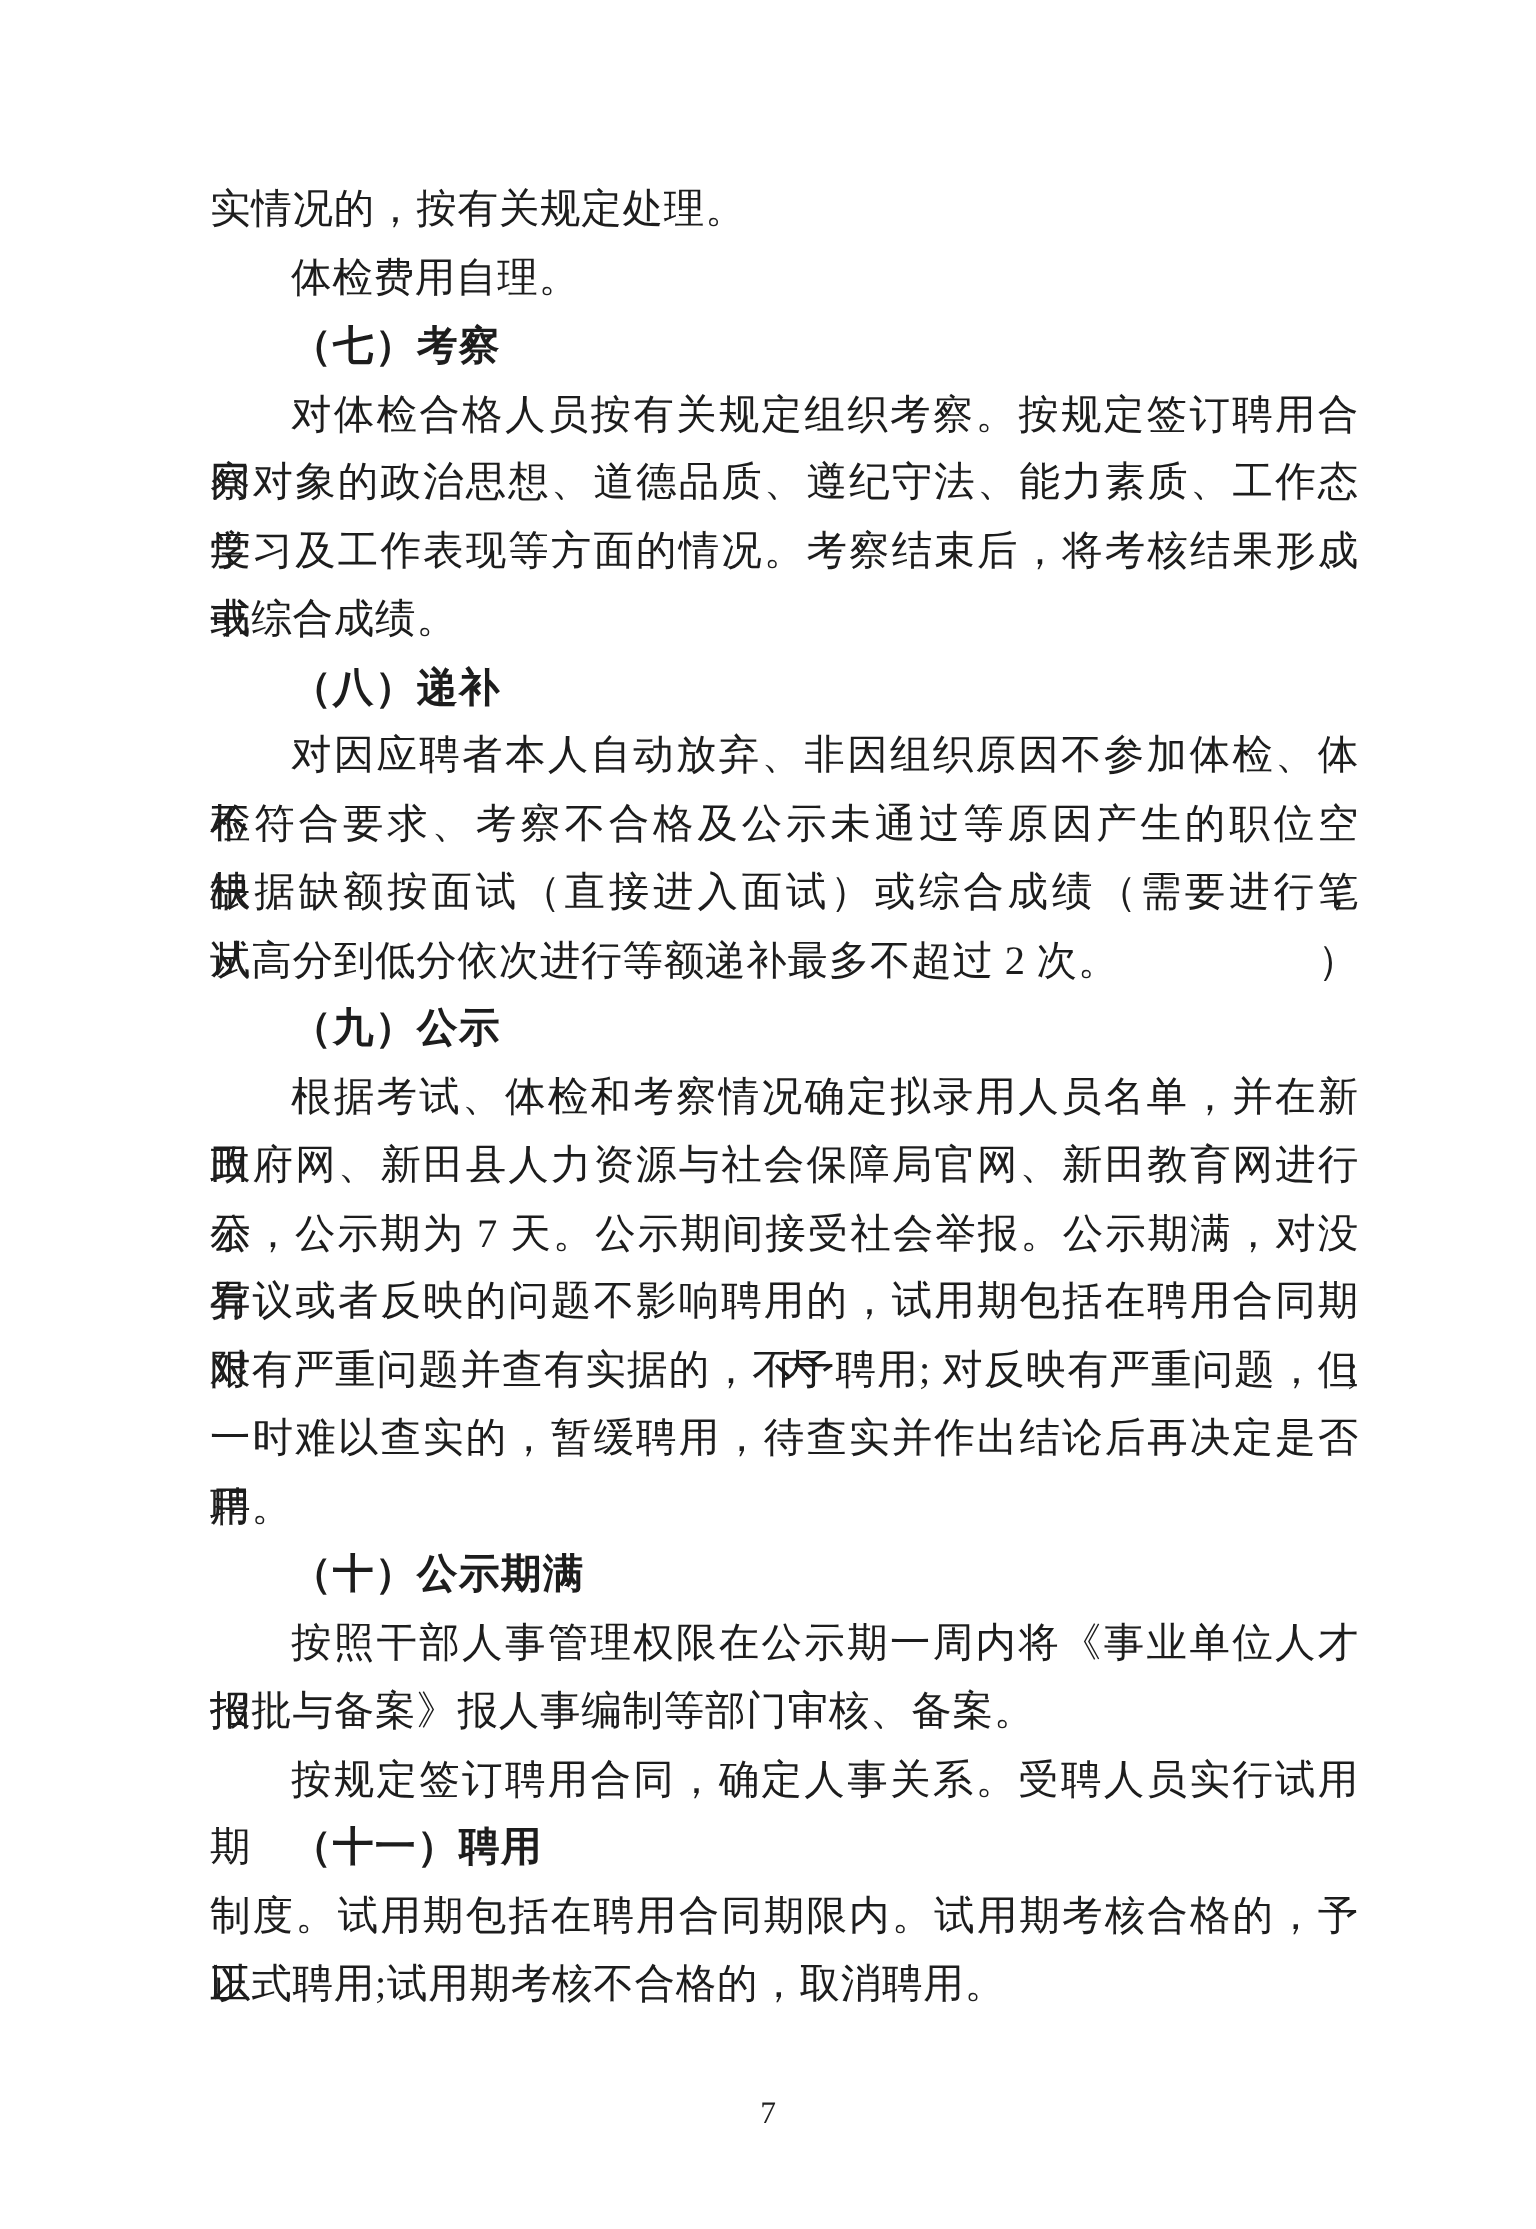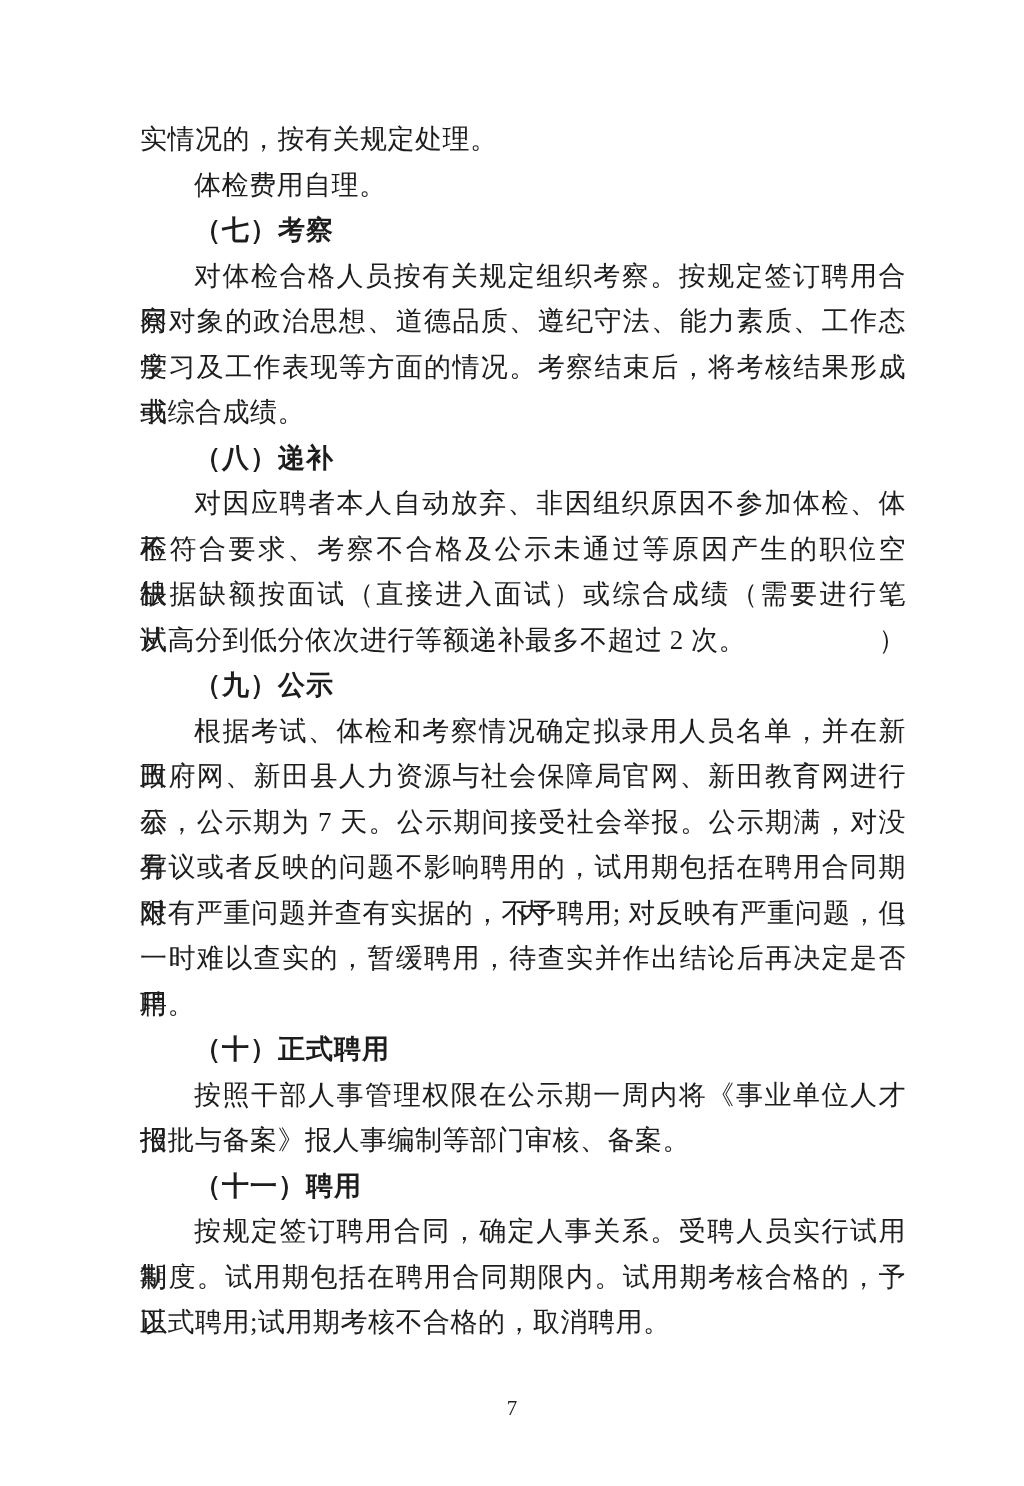--- a/index.html
+++ b/index.html
@@ -68,22 +68,22 @@
     <div class="line fill">根据缺额按面试（直接进入面试）或综合成绩（需要进行笔试）</div>
     <div class="line">从高分到低分依次进行等额递补最多不超过 2 次。</div>
     <div class="line head indent">（九）公示</div>
     <div class="line indent fill">根据考试、体检和考察情况确定拟录用人员名单，并在新田</div>
     <div class="line fill">政府网、新田县人力资源与社会保障局官网、新田教育网进行公</div>
     <div class="line fill">示，公示期为 7 天。公示期间接受社会举报。公示期满，对没有</div>
     <div class="line fill">异议或者反映的问题不影响聘用的，试用期包括在聘用合同期限内;</div>
     <div class="line fill">对有严重问题并查有实据的，不予聘用; 对反映有严重问题，但</div>
     <div class="line fill">一时难以查实的，暂缓聘用，待查实并作出结论后再决定是否聘</div>
     <div class="line">用。</div>
-    <div class="line head indent">（十）正式聘用</div>
+    <div class="line head indent">（十）公示期满</div>
     <div class="line indent fill">按照干部人事管理权限在公示期一周内将《事业单位人才招</div>
     <div class="line">报批与备案》报人事编制等部门审核、备案。</div>
+    <div class="line indent fill">按规定签订聘用合同，确定人事关系。受聘人员实行试用期</div>
     <div class="line head indent">（十一）聘用</div>
-    <div class="line indent fill">按规定签订聘用合同，确定人事关系。受聘人员实行试用期</div>
     <div class="line fill">制度。试用期包括在聘用合同期限内。试用期考核合格的，予以</div>
     <div class="line">正式聘用;试用期考核不合格的，取消聘用。</div>
   </div>
   <div class="pageno">7</div>
 </div>
 
 </body></html>

